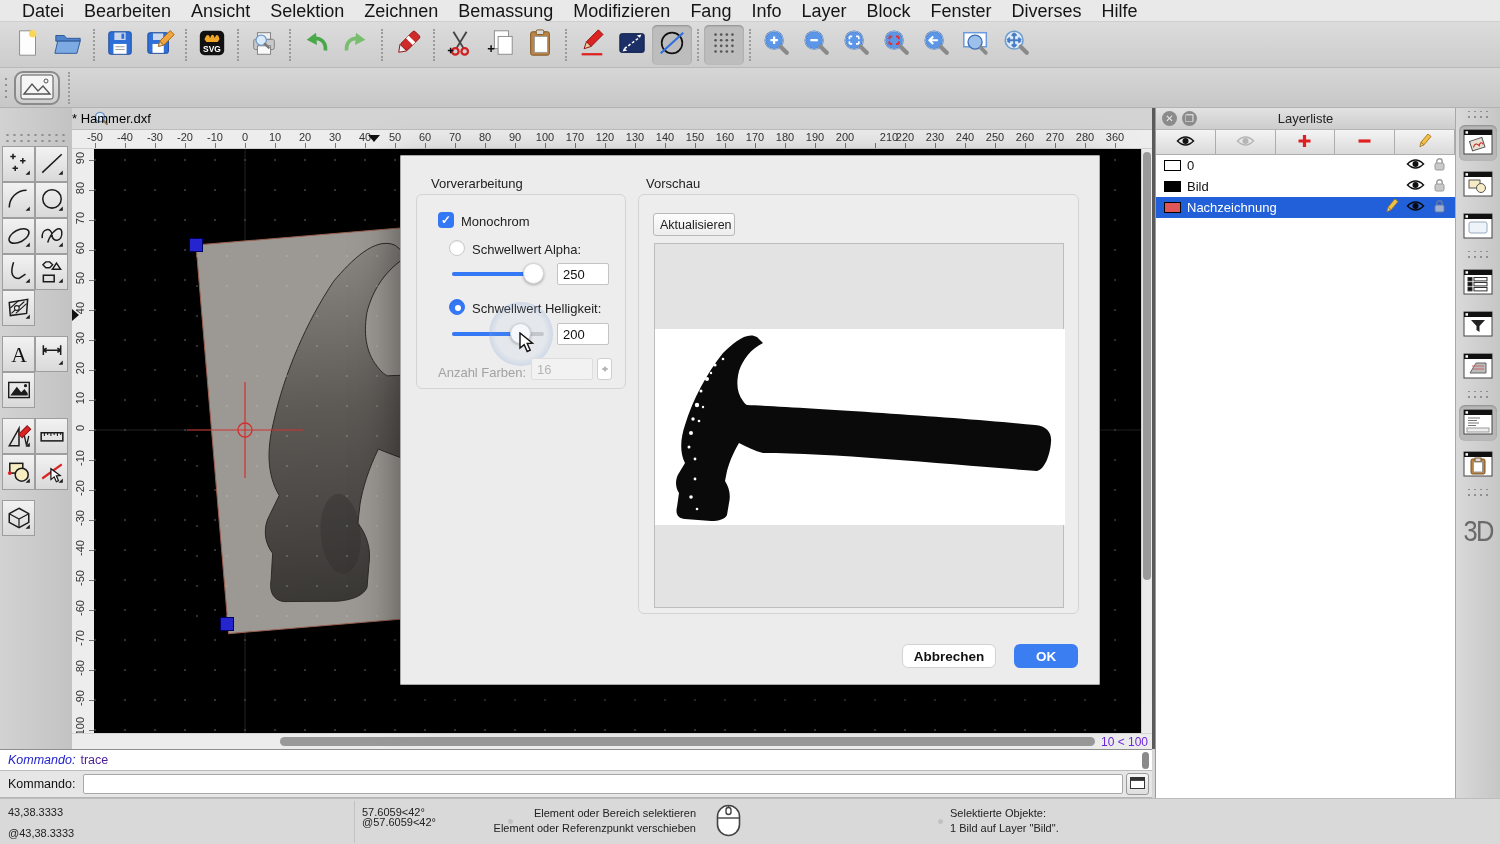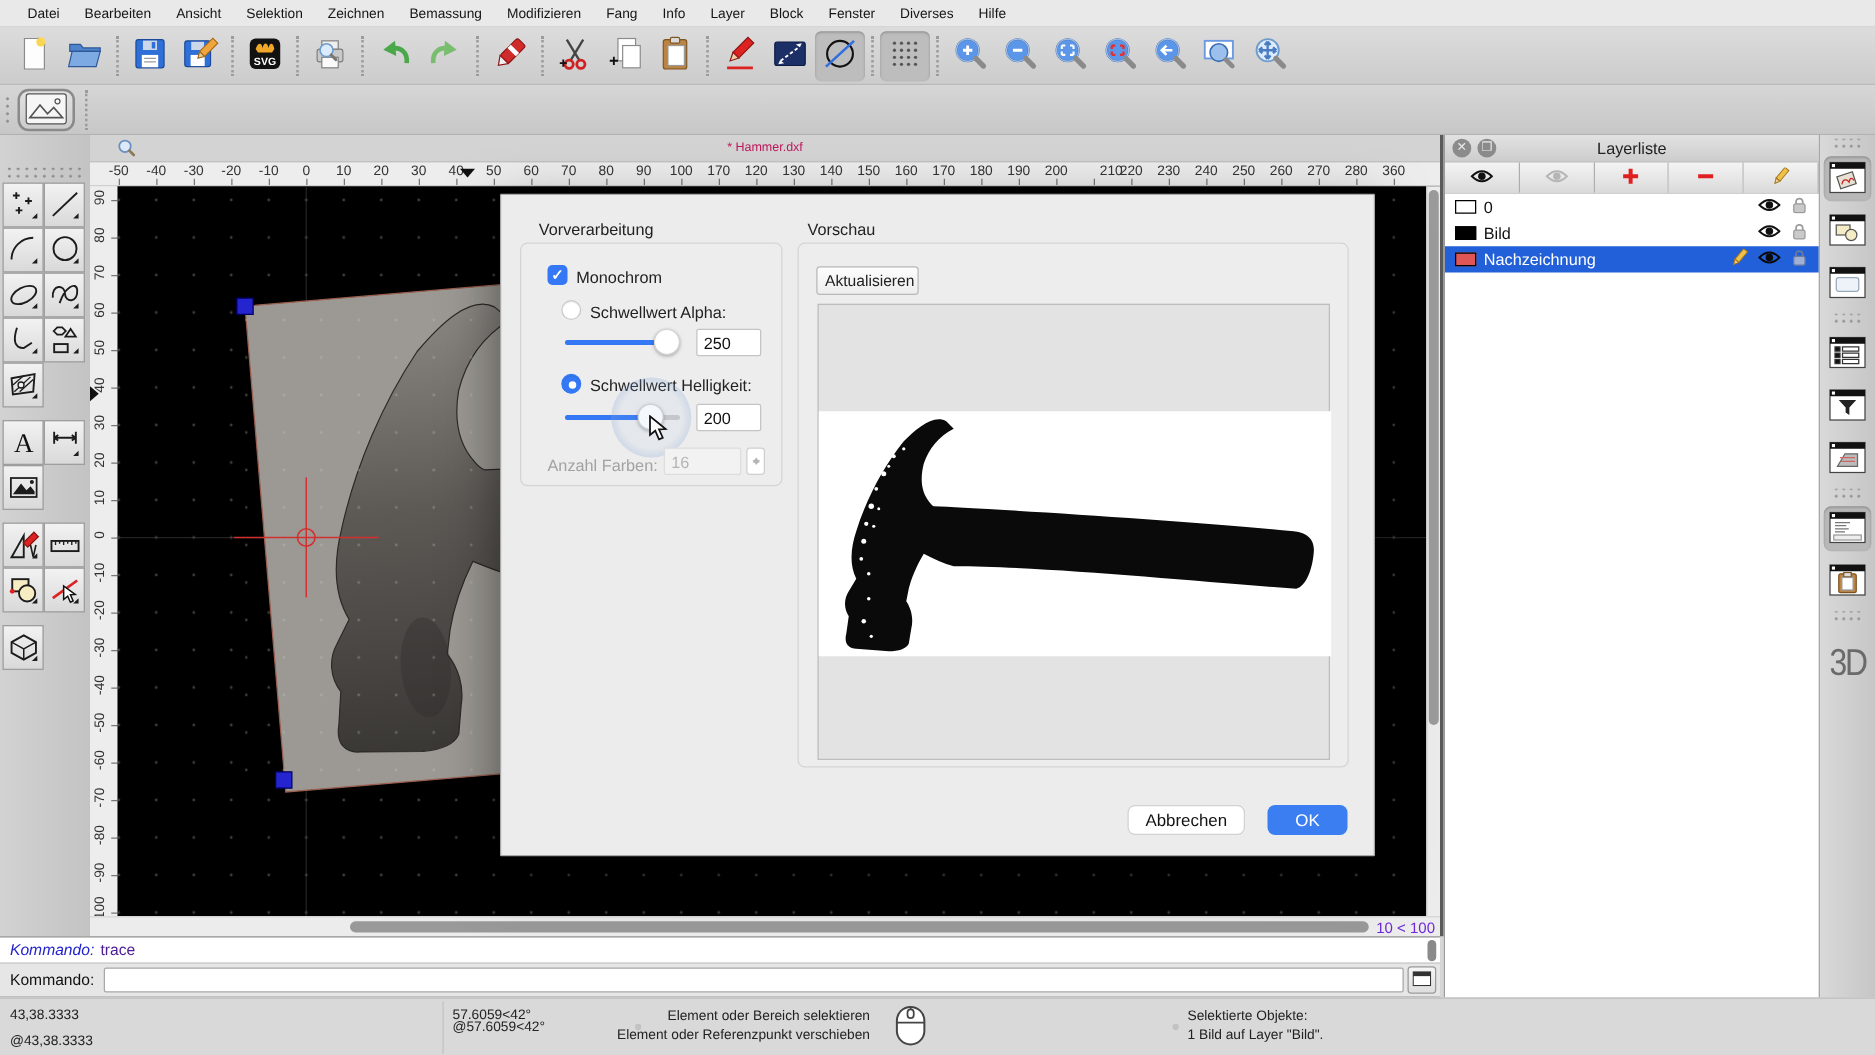--- a/index.html
+++ b/index.html
@@ -2,21 +2,21 @@
 <html><head>
 <meta charset="utf-8">
 <style>
   html,body{margin:0;padding:0;background:#444;}
   #app{position:relative;width:1500px;height:844px;background:#d6d6d6;overflow:hidden;
        font-family:"Liberation Sans",sans-serif;color:#111;-webkit-font-smoothing:antialiased;}
   #app *{box-sizing:border-box;}
   
   #menubar{position:absolute;left:0;top:0;width:1500px;height:22px;background:#e9e9e9;
     border-bottom:1px solid #cfcfcf;display:flex;align-items:center;padding-left:12px;}
-  .menu-item{font-size:11px;color:#151515;padding:0 10px;line-height:22px;cursor:default;text-align:right;}
+  .menu-item{font-size:18px;color:#151515;padding:0 10px;line-height:22px;cursor:default;text-align:right;}
   
   #toolbar1{position:absolute;left:0;top:22px;width:1500px;height:46px;
     background:linear-gradient(#dcdcdc,#cccccc);border-bottom:1px solid #b9b9b9;
     display:flex;align-items:center;padding-left:8px;}
   .tb-btn{width:40px;height:40px;display:flex;align-items:center;justify-content:center;
     background:transparent;border:none;padding:0;border-radius:5px;}
   .tb-btn.active{background:#bdbdbd;box-shadow:inset 0 1px 2px rgba(0,0,0,.25);}
   .tb-sep{width:1px;height:32px;border-left:2px dotted #9b9b9b;margin:0 5px;}
   #toolbar2{position:absolute;left:0;top:68px;width:1500px;height:40px;
     background:linear-gradient(#d6d6d6,#c7c7c7);border-bottom:1px solid #b2b2b2;}
@@ -31,21 +31,21 @@
   .pal-dots{height:10px;margin:26px 4px 2px 4px;
     background-image:radial-gradient(circle,#8f8f8f 1px,transparent 1.3px);background-size:7px 6px;background-position:0 4px;}
   .pal-grid{display:flex;flex-wrap:wrap;width:70px;padding-left:2px;}
   .pal-btn{width:33px;height:36px;border:1px solid #9e9e9e;background:linear-gradient(#f2f2f2,#d9d9d9);
     display:flex;align-items:center;justify-content:center;padding:0;position:relative;}
   .pal-btn svg{display:block;}
   .pal-gap{width:70px;height:10px;}
   .pal-empty{width:33px;height:36px;}
   #tabbar{position:absolute;left:72px;top:108px;width:1080px;height:22px;background:#d3d3d3;
     border-bottom:1px solid #bdbdbd;}
-  #tabtitle{position:absolute;left:0;right:0;text-align:center;font-size:10px;color:#be185d;line-height:22px;}
+  #tabtitle{position:absolute;left:0;right:0;font-size:13px;color:#000000;line-height:22px;}
   #tabloupe{position:absolute;left:22px;top:3px;}
   #hruler{position:absolute;left:72px;top:130px;width:1080px;height:19px;background:#ededed;overflow:hidden;
     border-bottom:1px solid #cfcfcf;}
   .hr-lab{position:absolute;top:1px;width:40px;margin-left:-20px;text-align:center;font-size:11px;color:#333;}
   .hr-tick{position:absolute;bottom:0;width:1px;height:5px;background:#777;}
   .hr-marker{position:absolute;bottom:0;width:0;height:0;border:6px solid transparent;border-top:7px solid #111;margin-left:-6px;}
   #vruler{position:absolute;left:72px;top:149px;width:22px;height:584px;background:#ededed;overflow:hidden;}
   .vr-lab{position:absolute;left:-9px;width:34px;text-align:center;font-size:11px;color:#333;
     transform:rotate(-90deg);}
   .vr-tick{position:absolute;right:0;width:5px;height:1px;background:#777;}
@@ -122,21 +122,21 @@
     padding:0 5px;font-family:"Liberation Sans",sans-serif;background:#fff;color:#111;}
   .valfield:disabled{background:#f2f2f2;border-color:#ddd;color:#b5b5b5;}
   .spinner{position:absolute;width:15px;height:22px;border:1px solid #cfcfcf;border-radius:3px;background:#fff;}
   .spinner::before{content:"";position:absolute;left:4px;top:4px;border:3.5px solid transparent;border-bottom:4px solid #b5b5b5;}
   .spinner::after{content:"";position:absolute;left:4px;bottom:4px;border:3.5px solid transparent;border-top:4px solid #b5b5b5;}
   #halo{position:absolute;left:88px;top:146px;width:64px;height:64px;border-radius:50%;
     background:radial-gradient(circle,rgba(150,180,220,.10) 55%,rgba(130,165,215,.30) 72%,rgba(120,150,200,.45) 84%,rgba(160,185,220,.15) 100%);
     pointer-events:none;}
   #dlg-cursor{position:absolute;left:118px;top:176px;pointer-events:none;}
   .dlg-btn{position:absolute;height:24px;border:none;border-radius:6px;font-size:13.5px;
-    font-family:"Liberation Sans",sans-serif;}
+    font-family:"Liberation Sans",sans-serif;font-weight:bold;}
   #btn-cancel{left:501px;top:488px;width:94px;background:#fff;border:1px solid #d2d2d2;color:#111;}
   #btn-ok{left:613px;top:488px;width:64px;background:#3b7ef2;color:#fff;}
   #btn-refresh{position:absolute;left:252px;top:57px;width:82px;height:23px;background:linear-gradient(#fdfdfd,#ededed);
     border:1px solid #b9b9b9;border-radius:3px;font-size:12.5px;font-family:"Liberation Sans",sans-serif;color:#222;}
   #previewbox{position:absolute;left:253px;top:87px;width:410px;height:365px;background:#e3e3e3;border:1px solid #bdbdbd;}
   #prevband{position:absolute;left:0;top:85px;width:410px;height:196px;background:#fff;}
 </style>
 </head>
 <body>
 

